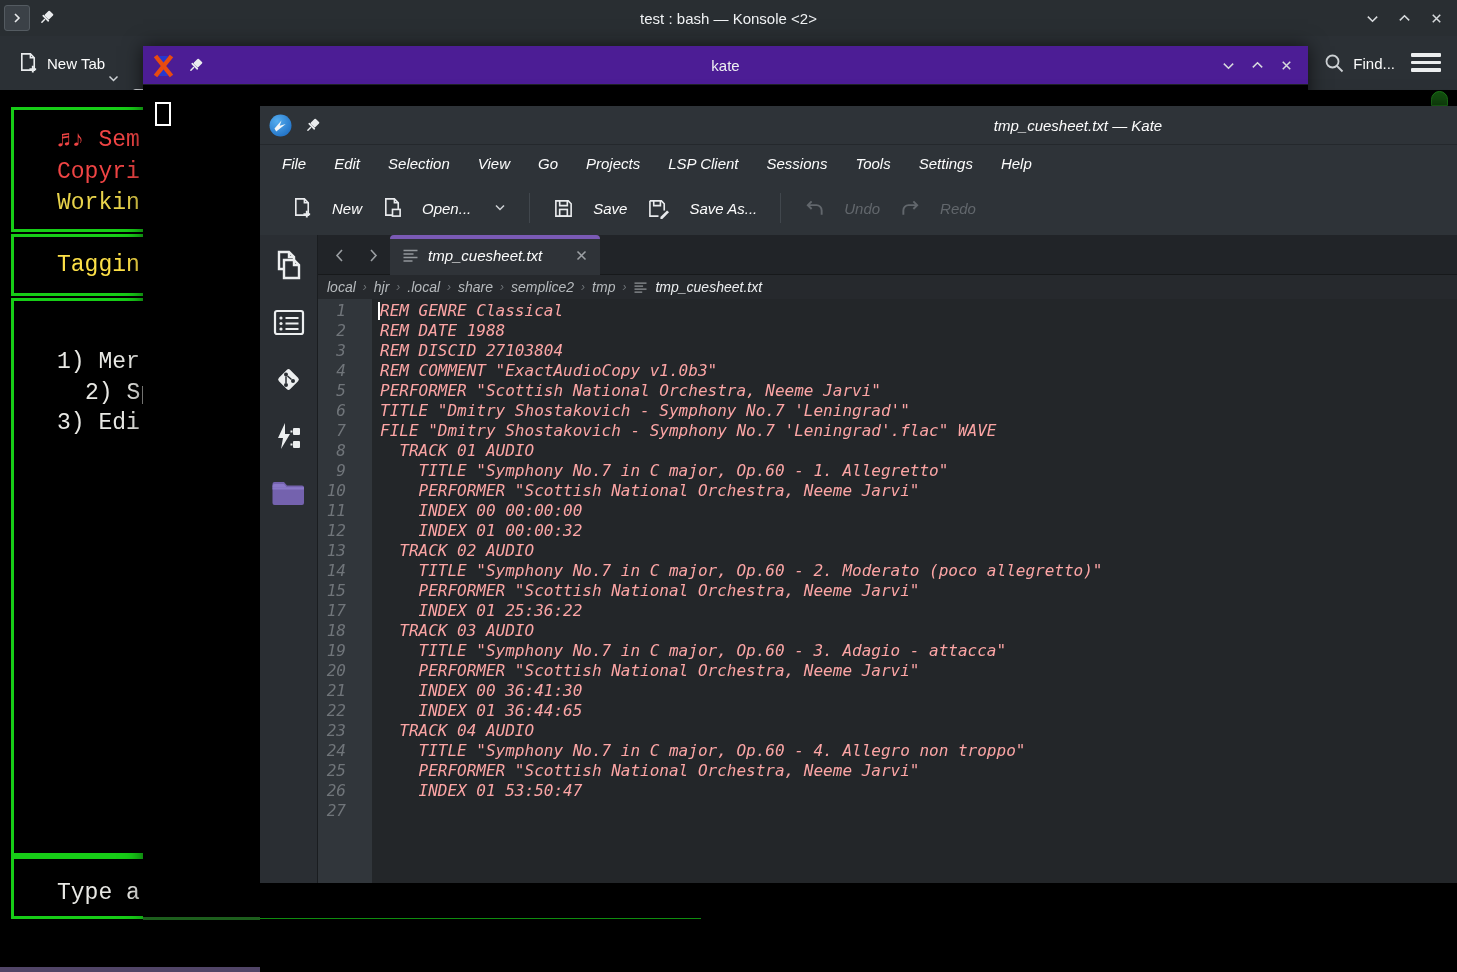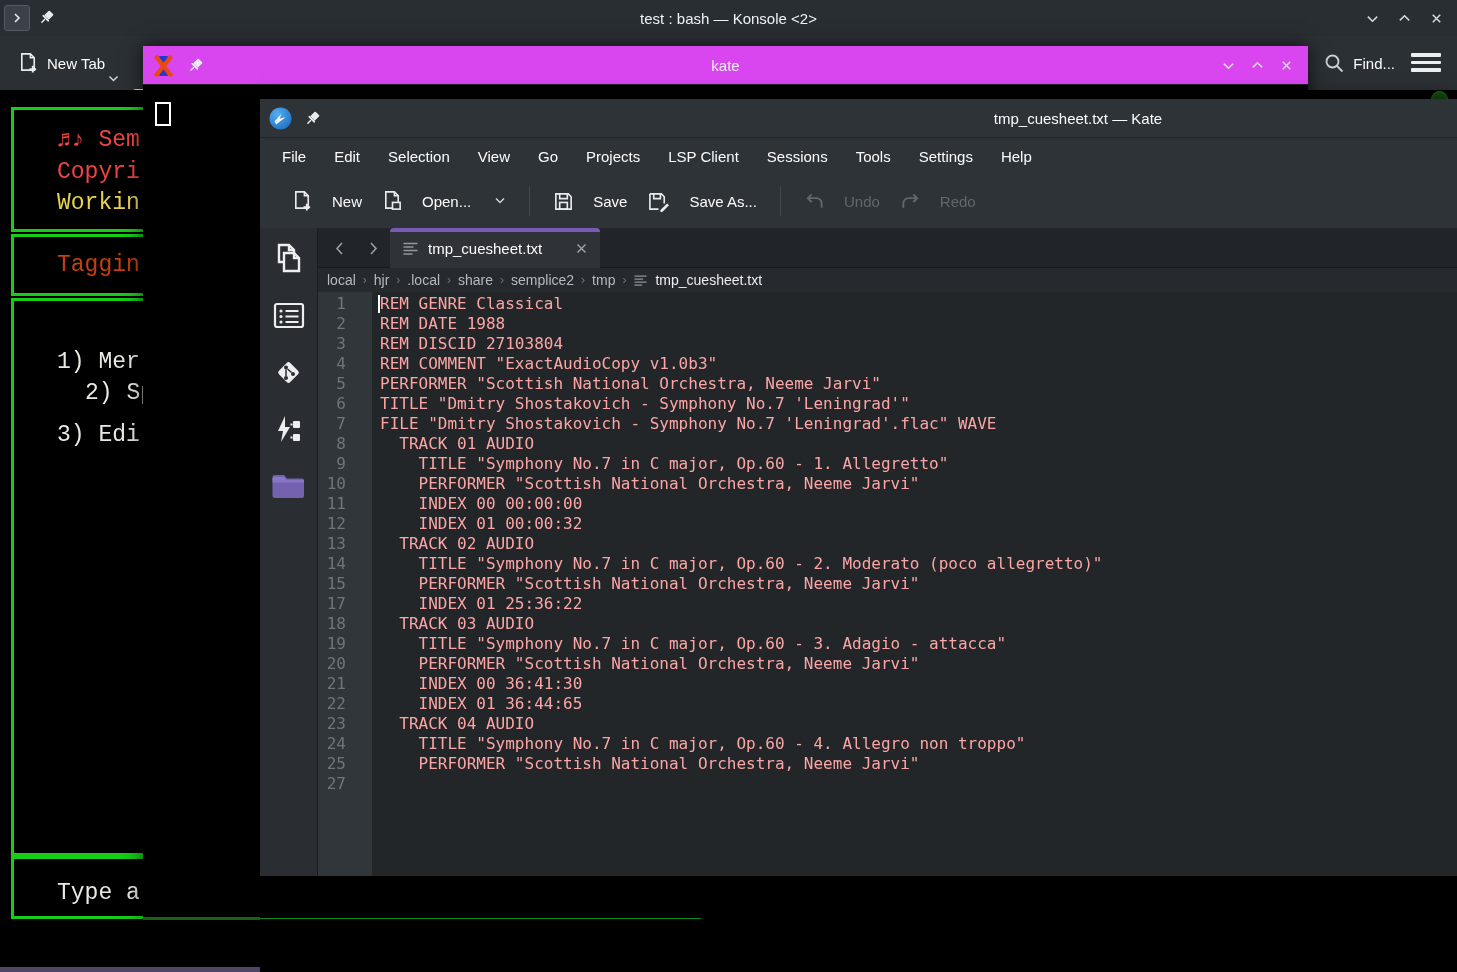--- a/index.html
+++ b/index.html
@@ -29,43 +29,43 @@
           color:#fcfcfc;font-size:15px;}
   .k-burger{position:absolute;right:16px;top:17px;width:30px;display:flex;flex-direction:column;gap:4px;}
   .k-burger i{display:block;height:3.5px;background:#eceeef;border-radius:1px;}
 
   .k-term{position:absolute;left:0;top:90px;right:0;bottom:0;background:#000;
           font-family:"Liberation Mono",monospace;font-size:23px;}
   .tbox{position:absolute;border:3px solid #17cd17;background:transparent;}
   .tline{position:absolute;white-space:pre;line-height:28px;}
   .c-teal{color:#ef4444;}
   .c-yellow{color:#e8d34b;}
-  .c-green{color:#c2410c;}
+  .c-green{color:#fde047;}
   .c-white{color:#e8e8e4;}
   .t-blob{position:absolute;left:1431px;top:1px;width:17px;height:15px;background:#13510f;
           border:1px solid #1d7a18;border-radius:9px 9px 0 0;}
   .t-purple{position:absolute;left:0;bottom:0;width:260px;height:5px;background:#514567;}
 
   
   .xkate{position:absolute;left:143px;top:46px;width:1165px;height:872px;background:#000;
          box-shadow:0 0 18px rgba(0,0,0,.65);z-index:2;}
-  .x-titlebar{position:absolute;left:0;top:0;right:0;height:39px;background:#d946ef;
+  .x-titlebar{position:absolute;left:0;top:0;right:0;height:39px;background:#4c1d95;
               border-bottom:1px solid #1e2125;}
   .x-icon{position:absolute;left:8px;top:7px;}
   .x-pin{position:absolute;left:44px;top:11px;}
   .x-title{position:absolute;left:0;right:0;top:0;height:39px;display:flex;align-items:center;
            justify-content:center;color:#eef0f2;font-size:15px;}
   .x-controls{position:absolute;right:14px;top:0;height:39px;display:flex;align-items:center;gap:14px;}
   .x-cursor{position:absolute;left:12px;top:56px;width:16px;height:24px;border:2.5px solid #fff;background:#000;}
 
   .dimline{position:absolute;left:143px;top:917px;width:117px;height:3px;background:#1d5e1d;z-index:3;}
 
   
-  .kate{position:absolute;left:260px;top:99px;width:1197px;height:777px;background:#2e3338;
-        box-shadow:0 0 18px rgba(0,0,0,.7);z-index:4;}
+  .kate{position:absolute;left:260px;top:106px;width:1197px;height:777px;background:#2e3338;
+        box-shadow:0 0 18px rgba(0,0,0,.7);z-index:4;font-style:italic;}
   .kt-titlebar{position:absolute;left:0;top:0;right:0;height:39px;background:#2e3338;
                border-bottom:1px solid #24282c;}
   .kt-icon{position:absolute;left:9px;top:8px;}
   .kt-pin{position:absolute;left:44px;top:11px;}
   .kt-title{position:absolute;left:818px;top:0;height:39px;transform:translateX(-50%);
             display:flex;align-items:center;color:#fcfcfc;font-size:15px;white-space:nowrap;}
   .kt-menubar{position:absolute;left:8px;top:39px;right:0;height:36px;display:flex;align-items:center;}
   .menu-item{padding:7px 14px;color:#fcfcfc;font-size:15px;border-radius:3px;}
   .kt-toolbar{position:absolute;left:22px;top:75px;right:0;height:54px;display:flex;align-items:center;}
   .tb-btn{display:flex;align-items:center;gap:19px;color:#fcfcfc;font-size:15px;
@@ -184,21 +184,21 @@
       <div class="tbox" style="left:11px;top:144px;width:690px;height:62px;"></div>
       <div class="tbox" style="left:11px;top:208px;width:690px;height:558px;"></div>
       <div class="tbox" style="left:11px;top:766px;width:690px;height:63px;"></div>
 
       <div class="tline c-teal" style="left:57px;top:36px;">♬♪ Sem</div>
       <div class="tline c-teal" style="left:57px;top:68px;">Copyri</div>
       <div class="tline c-yellow" style="left:57px;top:99px;">Workin</div>
       <div class="tline c-green" style="left:57px;top:161px;">Taggin</div>
       <div class="tline c-white" style="left:57px;top:258px;">1) Mer</div>
       <div class="tline c-white" style="left:57px;top:289px;margin-left:28px;">2) Spl</div>
-      <div class="tline c-white" style="left:57px;top:319px;margin-top:12px;">3) Edi</div>
+      <div class="tline c-white" style="left:57px;top:319px;">3) Edi</div>
       <div class="tline c-white" style="left:57px;top:789px;">Type a</div>
 
       <div class="t-blob"></div>
       <div class="t-purple"></div>
     </div>
   </div>
 
   <div class="xkate">
     <div class="x-titlebar">
       <span class="x-icon">
@@ -535,20 +535,24 @@
             </div>
             <div class="cl">
               <span class="ln">24</span>
               <span class="ct">    TITLE "Symphony No.7 in C major, Op.60 - 4. Allegro non troppo"</span>
             </div>
             <div class="cl">
               <span class="ln">25</span>
               <span class="ct">    PERFORMER "Scottish National Orchestra, Neeme Jarvi"</span>
             </div>
             <div class="cl">
+              <span class="ln">26</span>
+              <span class="ct">    INDEX 01 53:50:47</span>
+            </div>
+            <div class="cl">
               <span class="ln">27</span>
               <span class="ct"></span>
             </div>
           </div>
         <div class="caret"></div>
       </div>
     </div>
   </div>
 </div>
 

